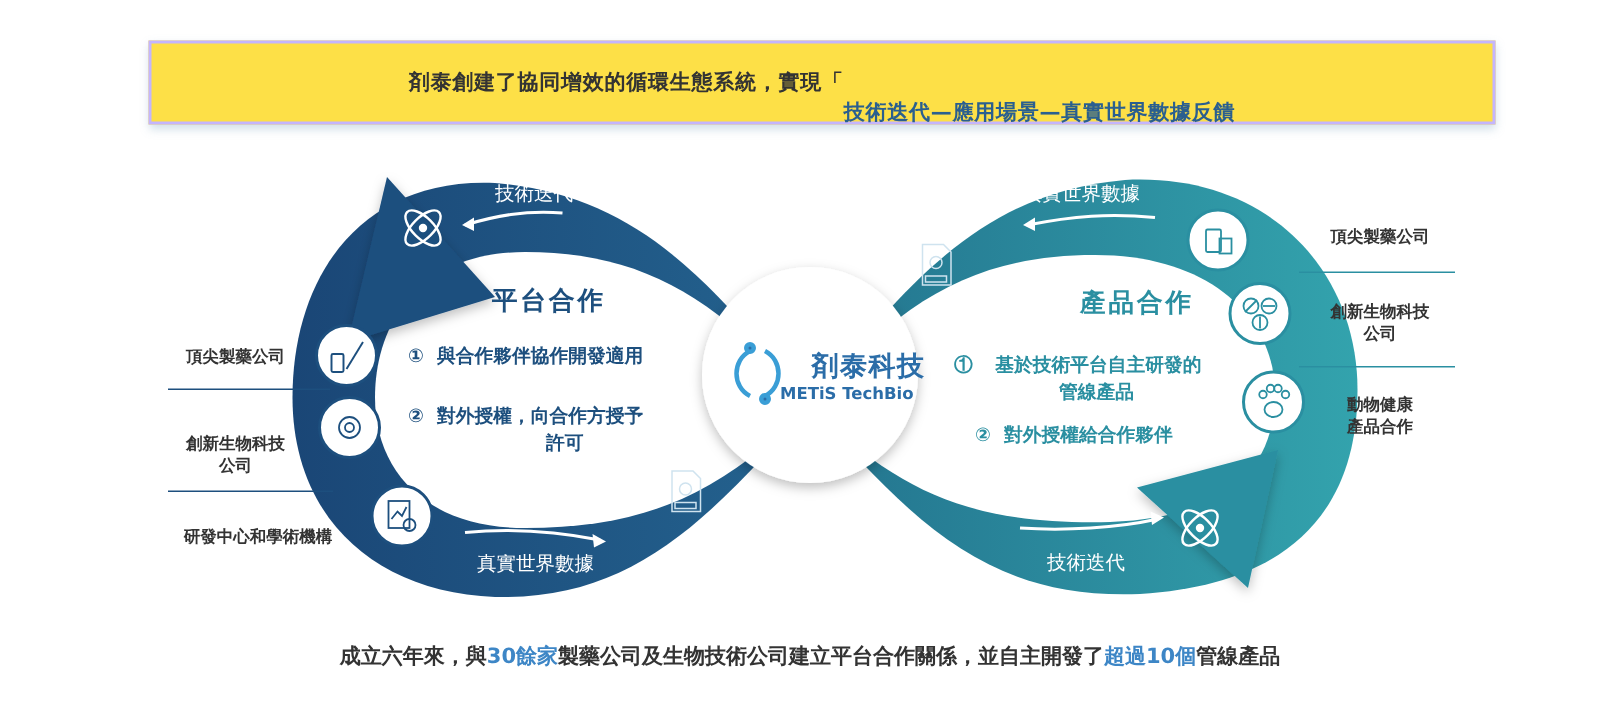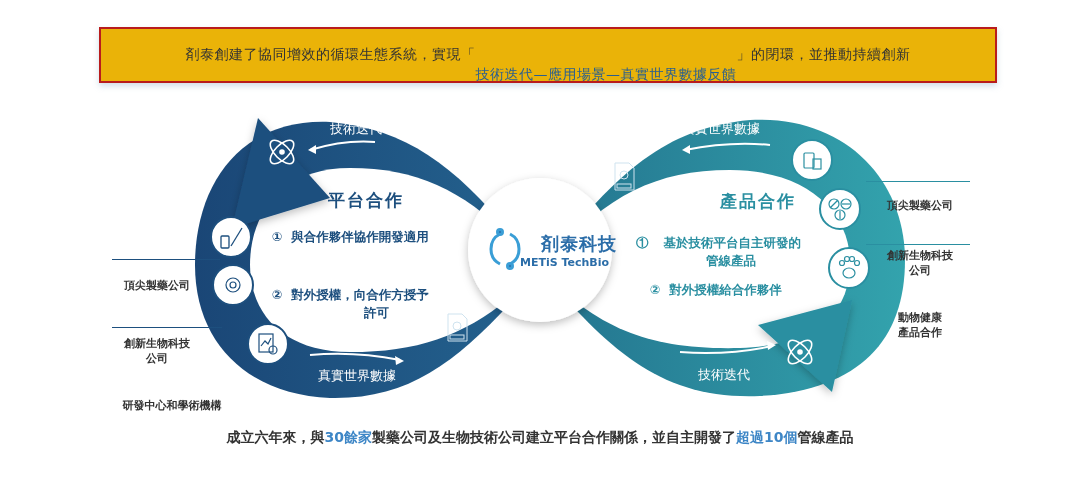--- a/index.html
+++ b/index.html
@@ -1,36 +1,35 @@
 <!DOCTYPE html>
 <html><head>
 <meta charset="utf-8">
 <style>
   html,body{margin:0;padding:0;background:#ffffff;}
   body{width:1080px;height:479px;position:relative;overflow:hidden;font-family:"DejaVu Sans","Liberation Sans",sans-serif;}
-  .banner{position:absolute;left:99px;top:27px;width:894px;height:52px;border:2px solid #b91c1c;box-shadow:0 3px 6px rgba(120,160,190,0.35);background:#eab308;display:flex;align-items:center;justify-content:center;font-size:14px;font-weight:normal;color:#333;letter-spacing:0.5px;}
+  .banner{position:absolute;left:99px;top:27px;width:894px;height:52px;border:2px solid #c4b5fd;box-shadow:0 3px 6px rgba(120,160,190,0.35);background:#fde047;display:flex;align-items:center;justify-content:center;font-size:14px;font-weight:bold;color:#333;letter-spacing:0.5px;}
   .banner .hl{color:#2a5f8f;margin-top:40px;}
   svg.diag{position:absolute;left:0;top:0;}
   .txt{position:absolute;color:#fff;font-weight:normal;font-size:13px;white-space:nowrap;}
   .ctitle{position:absolute;font-size:17px;font-weight:bold;letter-spacing:2px;}
   .item{position:absolute;font-size:12.5px;font-weight:bold;line-height:18px;}
-  .side{position:absolute;font-size:11px;color:#333;font-weight:bold;text-align:center;line-height:15px;margin-top:48px;}
+  .side{position:absolute;font-size:11px;color:#333;font-weight:bold;text-align:center;line-height:15px;}
   .sline{position:absolute;height:1px;}
   .footer{position:absolute;left:0;width:1080px;top:429px;text-align:center;font-size:14px;font-weight:bold;color:#333;}
   .footer .hl{color:#3d86c6;}
   .logo-cn{position:absolute;left:518px;top:232px;font-size:18px;font-weight:bold;color:#2b6da8;letter-spacing:1px;padding-left:23px;}
   .logo-en{position:absolute;left:520px;top:256px;font-size:11px;font-weight:bold;color:#2b6da8;}
 </style>
 </head>
 <body>
 
 <div class="banner">
   <span>剤泰創建了協同增效的循環生態系統，實現「</span>
     <span class="hl">技術迭代—應用場景—真實世界數據反饋</span>
-    <span>」的閉環，並推動持續創新</span>
 </div>
 
 <svg class="diag" width="1080" height="479" viewBox="0 0 1080 479">
   <defs>
     <linearGradient id="gl" x1="0" y1="0" x2="1" y2="0">
       <stop offset="0" stop-color="#1a4676"></stop>
       <stop offset="1" stop-color="#24638f"></stop>
     </linearGradient>
     <linearGradient id="gr" x1="0" y1="0" x2="1" y2="0">
       <stop offset="0" stop-color="#23738e"></stop>
@@ -142,21 +141,21 @@
 
 <div class="txt" style="left:330px;top:120px;">技術迭代</div>
 <div class="txt" style="left:318px;top:367px;">真實世界數據</div>
 <div class="txt" style="left:682px;top:120px;">真實世界數據</div>
 <div class="txt" style="left:698px;top:366px;">技術迭代</div>
 
 <div class="ctitle" style="left:328px;top:189px;color:#1d4f7e;">平台合作</div>
 <div class="item" style="left:272px;top:228px;color:#1d4f7e;">
   <span>①</span>&nbsp;&nbsp;<span>與合作夥伴協作開發適用</span><br>
 </div>
-<div class="item" style="left:272px;top:286px;color:#1d4f7e;">
+<div class="item" style="left:272px;top:268px;color:#1d4f7e;">
   <span>②</span>&nbsp;&nbsp;<span>對外授權，向合作方授予</span><br>
   <span style="padding-left:92px">許可</span>
 </div>
 
 <div class="ctitle" style="left:720px;top:190px;color:#2a8fa1;">產品合作</div>
 <div class="item" style="left:636px;top:235px;color:#2a8fa1;font-family:Liberation Mono, monospace;">
   <span>①</span>&nbsp;&nbsp;<span>基於技術平台自主研發的</span><br>
   <span style="padding-left:70px">管線產品</span>
 </div>
 <div class="item" style="left:650px;top:281px;color:#2a8fa1;">

